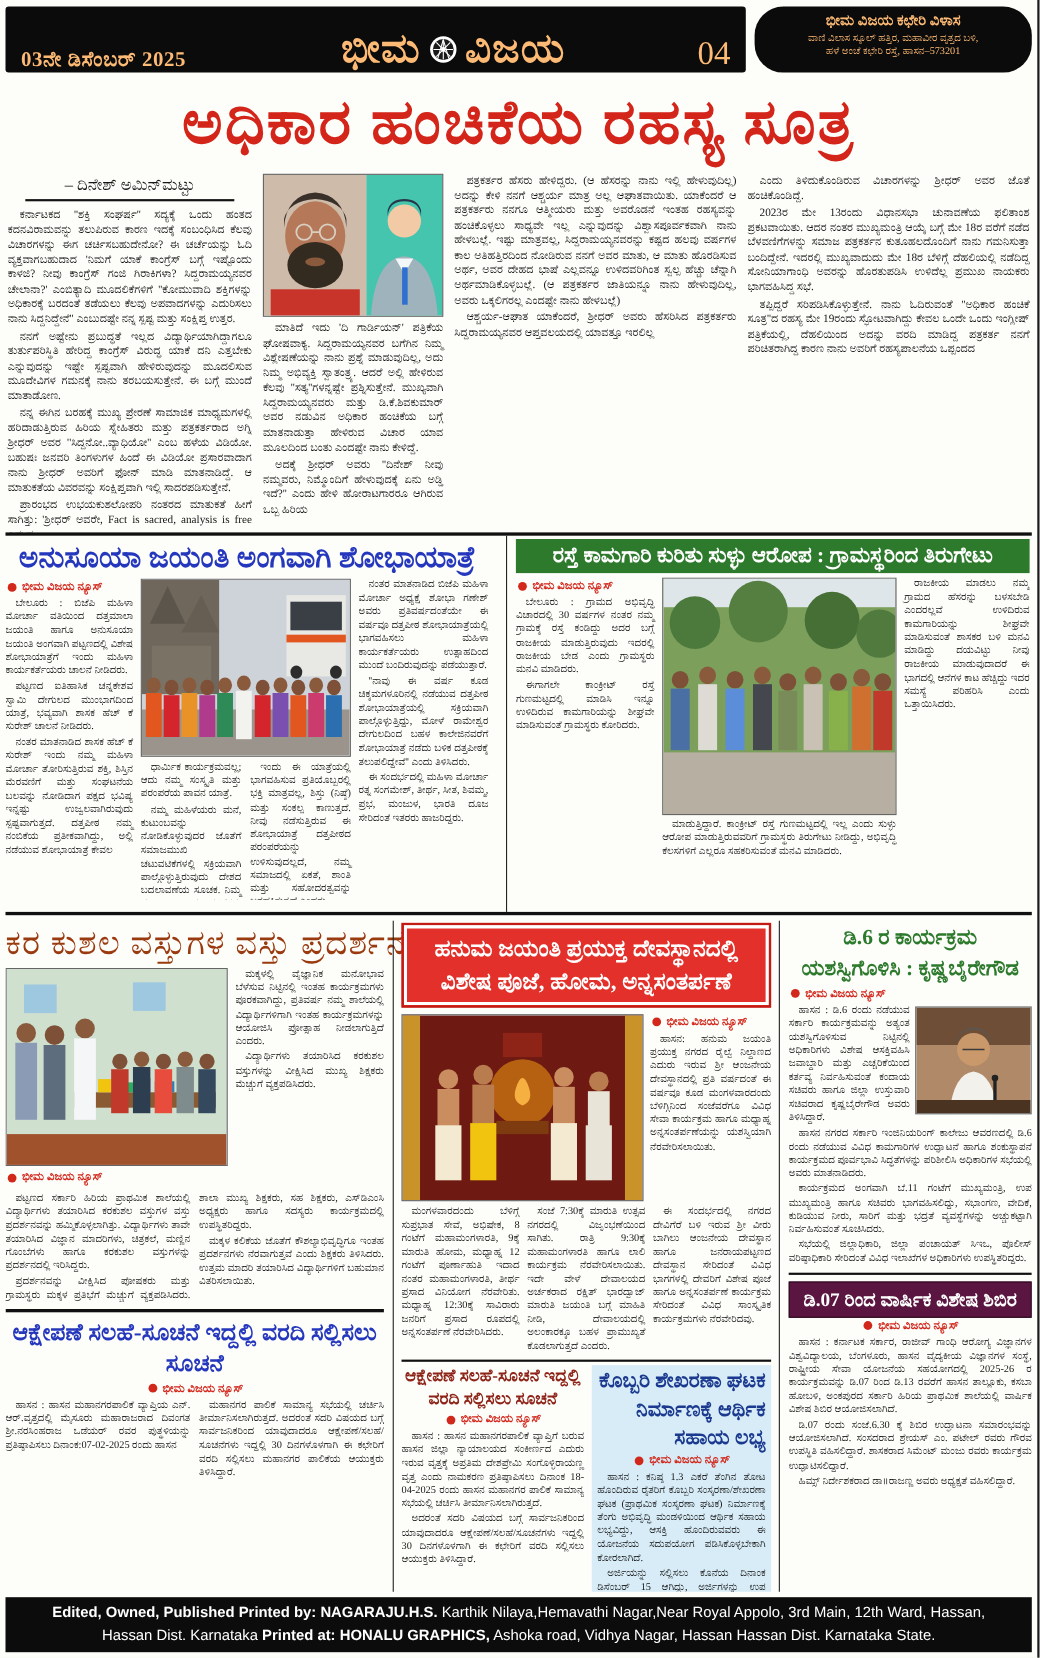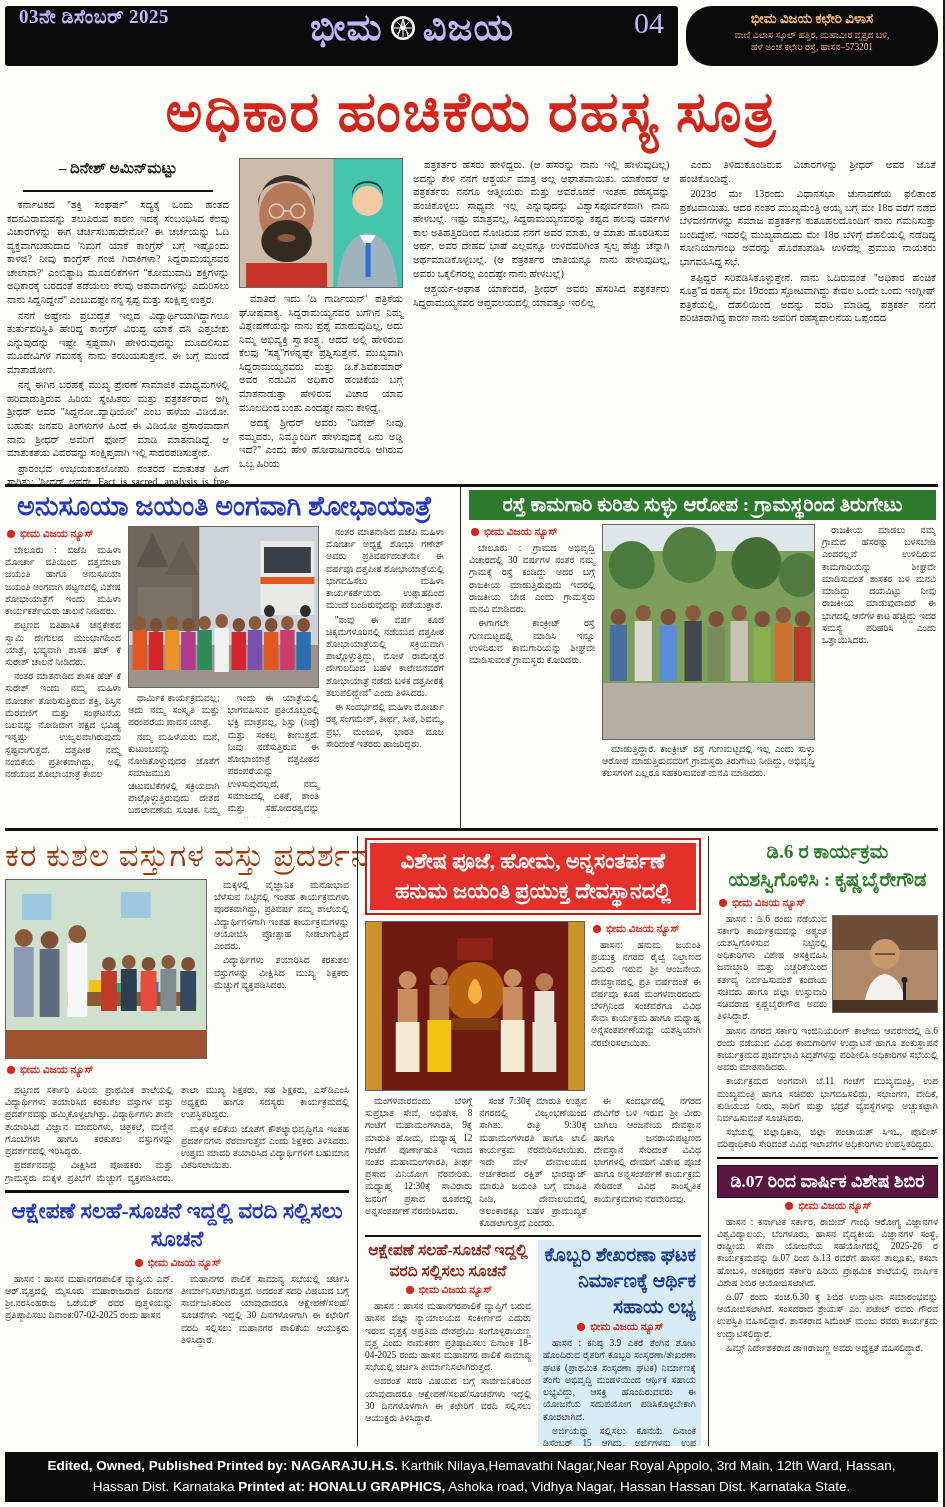--- a/index.html
+++ b/index.html
@@ -3,39 +3,39 @@
 <meta charset="utf-8">
 <style>
   html,body{margin:0;padding:0}
   body{width:945px;height:1507px;overflow:hidden;background:#efeeea;
        font-family:"Liberation Serif",serif;color:#161616}
   .page{box-sizing:border-box;width:945px;height:1507px;background:#fdfdfa;
         padding:6px 5px 0 5px;position:relative;border-right:2px solid #1a1a1a}
 
   
   .top{display:flex;gap:8px;align-items:stretch;height:60px}
-  .masthead-bar{flex:1;background:#0b0b0b;color:#c4b5fd;display:flex;align-items:flex-start;
+  .masthead-bar{flex:1;background:#0b0b0b;color:#fdba74;display:flex;align-items:flex-end;
                 padding:0 14px;border-radius:3px}
   .date{font-size:19px;font-weight:bold;letter-spacing:.5px;width:205px;white-space:nowrap}
   .masthead{flex:1;display:flex;align-items:center;justify-content:center;gap:7px;
             font-size:37px;font-weight:bold;letter-spacing:1px}
   .pagenum{width:64px;text-align:right;font-size:30px;font-weight:normal}
   .office{width:252px;background:#0b0b0b;color:#fdba74;border-radius:26px;text-align:center;
           padding:5px 9px;box-sizing:border-box}
   .office .t{font-size:13.5px;font-weight:bold;margin-bottom:2px}
   .office .l{font-size:9.3px;line-height:1.3}
 
   
   .headline{color:#d3251a;text-align:center;font-size:56px;font-weight:bold;
             letter-spacing:2px;line-height:1.5;margin:4px 0 2px;white-space:nowrap}
   .lead-grid{display:grid;grid-template-columns:222px 164px 1fr 1fr;gap:10px;
              padding:2px 2px 8px 2px;border-bottom:3px solid #101010;height:318px;overflow:hidden}
   p{margin:0 0 2px 0;text-align:justify;font-size:10.2px;line-height:1.33;text-indent:11px}
-  .author{text-align:center;font-weight:bold;font-size:15px;border-bottom:2px solid #141414;
-          padding-bottom:13px;margin:2px 16px 6px 16px}
+  .author{text-align:center;font-weight:normal;font-size:15px;border-bottom:2px solid #141414;
+          padding-bottom:3px;margin:2px 16px 6px 16px}
   .photo{border:1px solid #666;overflow:hidden;background:#ddd;line-height:0}
   .photo svg{display:block;width:100%;height:100%}
 
   
   .byline{display:flex;align-items:center;gap:5px;color:#d2281c;font-weight:bold;
           font-size:10.5px;margin:2px 0 4px 2px}
   .byline .dot{width:8px;height:8px;border-radius:50%;background:#d2281c;flex:none}
 
   
   .row2{display:grid;grid-template-columns:456px 1fr;border-bottom:3px solid #101010}
@@ -368,22 +368,22 @@
         <div class="twocol">
           <p>ಹಾಸನ : ಹಾಸನ ಮಹಾನಗರಪಾಲಿಕೆ ವ್ಯಾಪ್ತಿಯ ಎನ್. ಆರ್.ವೃತ್ತದಲ್ಲಿ ಮೈಸೂರು ಮಹಾರಾಜರಾದ ದಿವಂಗತ ಶ್ರೀ.ನರಸಿಂಹರಾಜ ಒಡೆಯರ್ ರವರ ಪುತ್ಥಳಿಯನ್ನು ಪ್ರತಿಷ್ಠಾಪಿಸಲು ದಿನಾಂಕ:07-02-2025 ರಂದು ಹಾಸನ</p>
           <p>ಮಹಾನಗರ ಪಾಲಿಕೆ ಸಾಮಾನ್ಯ ಸಭೆಯಲ್ಲಿ ಚರ್ಚಿಸಿ ತೀರ್ಮಾನಿಸಲಾಗಿರುತ್ತದೆ. ಅದರಂತೆ ಸದರಿ ವಿಷಯದ ಬಗ್ಗೆ ಸಾರ್ವಜನಿಕರಿಂದ ಯಾವುದಾದರೂ ಆಕ್ಷೇಪಣೆ/ಸಲಹೆ/ಸೂಚನೆಗಳು ಇದ್ದಲ್ಲಿ 30 ದಿನಗಳೊಳಗಾಗಿ ಈ ಕಛೇರಿಗೆ ವರದಿ ಸಲ್ಲಿಸಲು ಮಹಾನಗರ ಪಾಲಿಕೆಯ ಆಯುಕ್ತರು ತಿಳಿಸಿದ್ದಾರೆ.</p>
         </div>
       </div>
     </div>
 
     <div class="colB">
       <div>
         <div class="redbox">
+          <div>ಹನುಮ ಜಯಂತಿ ಪ್ರಯುಕ್ತ ದೇವಸ್ಥಾನದಲ್ಲಿ</div>
           <div>ವಿಶೇಷ ಪೂಜೆ, ಹೋಮ, ಅನ್ನಸಂತರ್ಪಣೆ</div>
-          <div>ಹನುಮ ಜಯಂತಿ ಪ್ರಯುಕ್ತ ದೇವಸ್ಥಾನದಲ್ಲಿ</div>
         </div>
         <div class="han-top">
           <div class="photo" style="height:168px">
             <svg viewBox="0 0 220 168" preserveAspectRatio="none">
               <rect width="220" height="168" fill="#6e1a12"></rect>
               <rect x="0" y="0" width="16" height="168" fill="#c9932a"></rect>
               <rect x="204" y="0" width="16" height="168" fill="#c9932a"></rect>
               <circle cx="110" cy="70" r="30" fill="#f39c12" opacity=".55"></circle>
               <path d="M104 66 Q110 48 116 66 Q120 78 110 82 Q100 78 104 66Z" fill="#f5b041"></path>
               <rect x="86" y="96" width="48" height="12" fill="#7e3b10"></rect>
@@ -431,21 +431,21 @@
               <p>ಅದರಂತೆ ಸದರಿ ವಿಷಯದ ಬಗ್ಗೆ ಸಾರ್ವಜನಿಕರಿಂದ ಯಾವುದಾದರೂ ಆಕ್ಷೇಪಣೆ/ಸಲಹೆ/ಸೂಚನೆಗಳು ಇದ್ದಲ್ಲಿ 30 ದಿನಗಳೊಳಗಾಗಿ ಈ ಕಛೇರಿಗೆ ವರದಿ ಸಲ್ಲಿಸಲು ಆಯುಕ್ತರು ತಿಳಿಸಿದ್ದಾರೆ.</p>
             </div>
         </div>
         <div class="bluepanel">
           <div class="h-navy">ಕೊಬ್ಬರಿ ಶೇಖರಣಾ ಘಟಕ ನಿರ್ಮಾಣಕ್ಕೆ ಆರ್ಥಿಕ ಸಹಾಯ ಲಭ್ಯ</div>
           <div class="byline center">
             <span class="dot"></span>
             <span>ಭೀಮ ವಿಜಯ ನ್ಯೂಸ್</span>
           </div>
           <div>
-              <p>ಹಾಸನ : ಕನಿಷ್ಠ 3.9 ಎಕರೆ ತೆಂಗಿನ ತೋಟ ಹೊಂದಿರುವ ರೈತರಿಗೆ ಕೊಬ್ಬರಿ ಸಂಸ್ಕರಣಾ/ಶೇಖರಣಾ ಘಟಕ (ಪ್ರಾಥಮಿಕ ಸಂಸ್ಕರಣಾ ಘಟಕ) ನಿರ್ಮಾಣಕ್ಕೆ ತೆಂಗು ಅಭಿವೃದ್ಧಿ ಮಂಡಳಿಯಿಂದ ಆರ್ಥಿಕ ಸಹಾಯ ಲಭ್ಯವಿದ್ದು, ಆಸಕ್ತಿ ಹೊಂದಿರುವವರು ಈ ಯೋಜನೆಯ ಸದುಪಯೋಗ ಪಡಿಸಿಕೊಳ್ಳಬೇಕಾಗಿ ಕೋರಲಾಗಿದೆ.</p>
+              <p>ಹಾಸನ : ಕನಿಷ್ಠ 1.3 ಎಕರೆ ತೆಂಗಿನ ತೋಟ ಹೊಂದಿರುವ ರೈತರಿಗೆ ಕೊಬ್ಬರಿ ಸಂಸ್ಕರಣಾ/ಶೇಖರಣಾ ಘಟಕ (ಪ್ರಾಥಮಿಕ ಸಂಸ್ಕರಣಾ ಘಟಕ) ನಿರ್ಮಾಣಕ್ಕೆ ತೆಂಗು ಅಭಿವೃದ್ಧಿ ಮಂಡಳಿಯಿಂದ ಆರ್ಥಿಕ ಸಹಾಯ ಲಭ್ಯವಿದ್ದು, ಆಸಕ್ತಿ ಹೊಂದಿರುವವರು ಈ ಯೋಜನೆಯ ಸದುಪಯೋಗ ಪಡಿಸಿಕೊಳ್ಳಬೇಕಾಗಿ ಕೋರಲಾಗಿದೆ.</p>
               <p>ಅರ್ಜಿಯನ್ನು ಸಲ್ಲಿಸಲು ಕೊನೆಯ ದಿನಾಂಕ ಡಿಸೆಂಬರ್ 15 ಆಗಿದ್ದು, ಅರ್ಜಿಗಳನ್ನು ಉಪ ನಿರ್ದೇಶಕರು (ಮಾರ್ಕೆಟಿಂಗ್), ಪ್ರಾದೇಶಿಕ ಕಛೇರಿ, ತೆಂಗು ಅಭಿವೃದ್ಧಿ ಮಂಡಳಿ, ಬೆಂಗಳೂರು-560076. ದೂರವಾಣಿ:080-26593750 ಗೆ ಸಲ್ಲಿಸಲು ಕೋರಲಾಗಿದೆ.</p>
             </div>
         </div>
       </div>
     </div>
 
     <div>
       <div>
         <div class="h-green">
           <div>ಡಿ.6 ರ ಕಾರ್ಯಕ್ರಮ</div>

